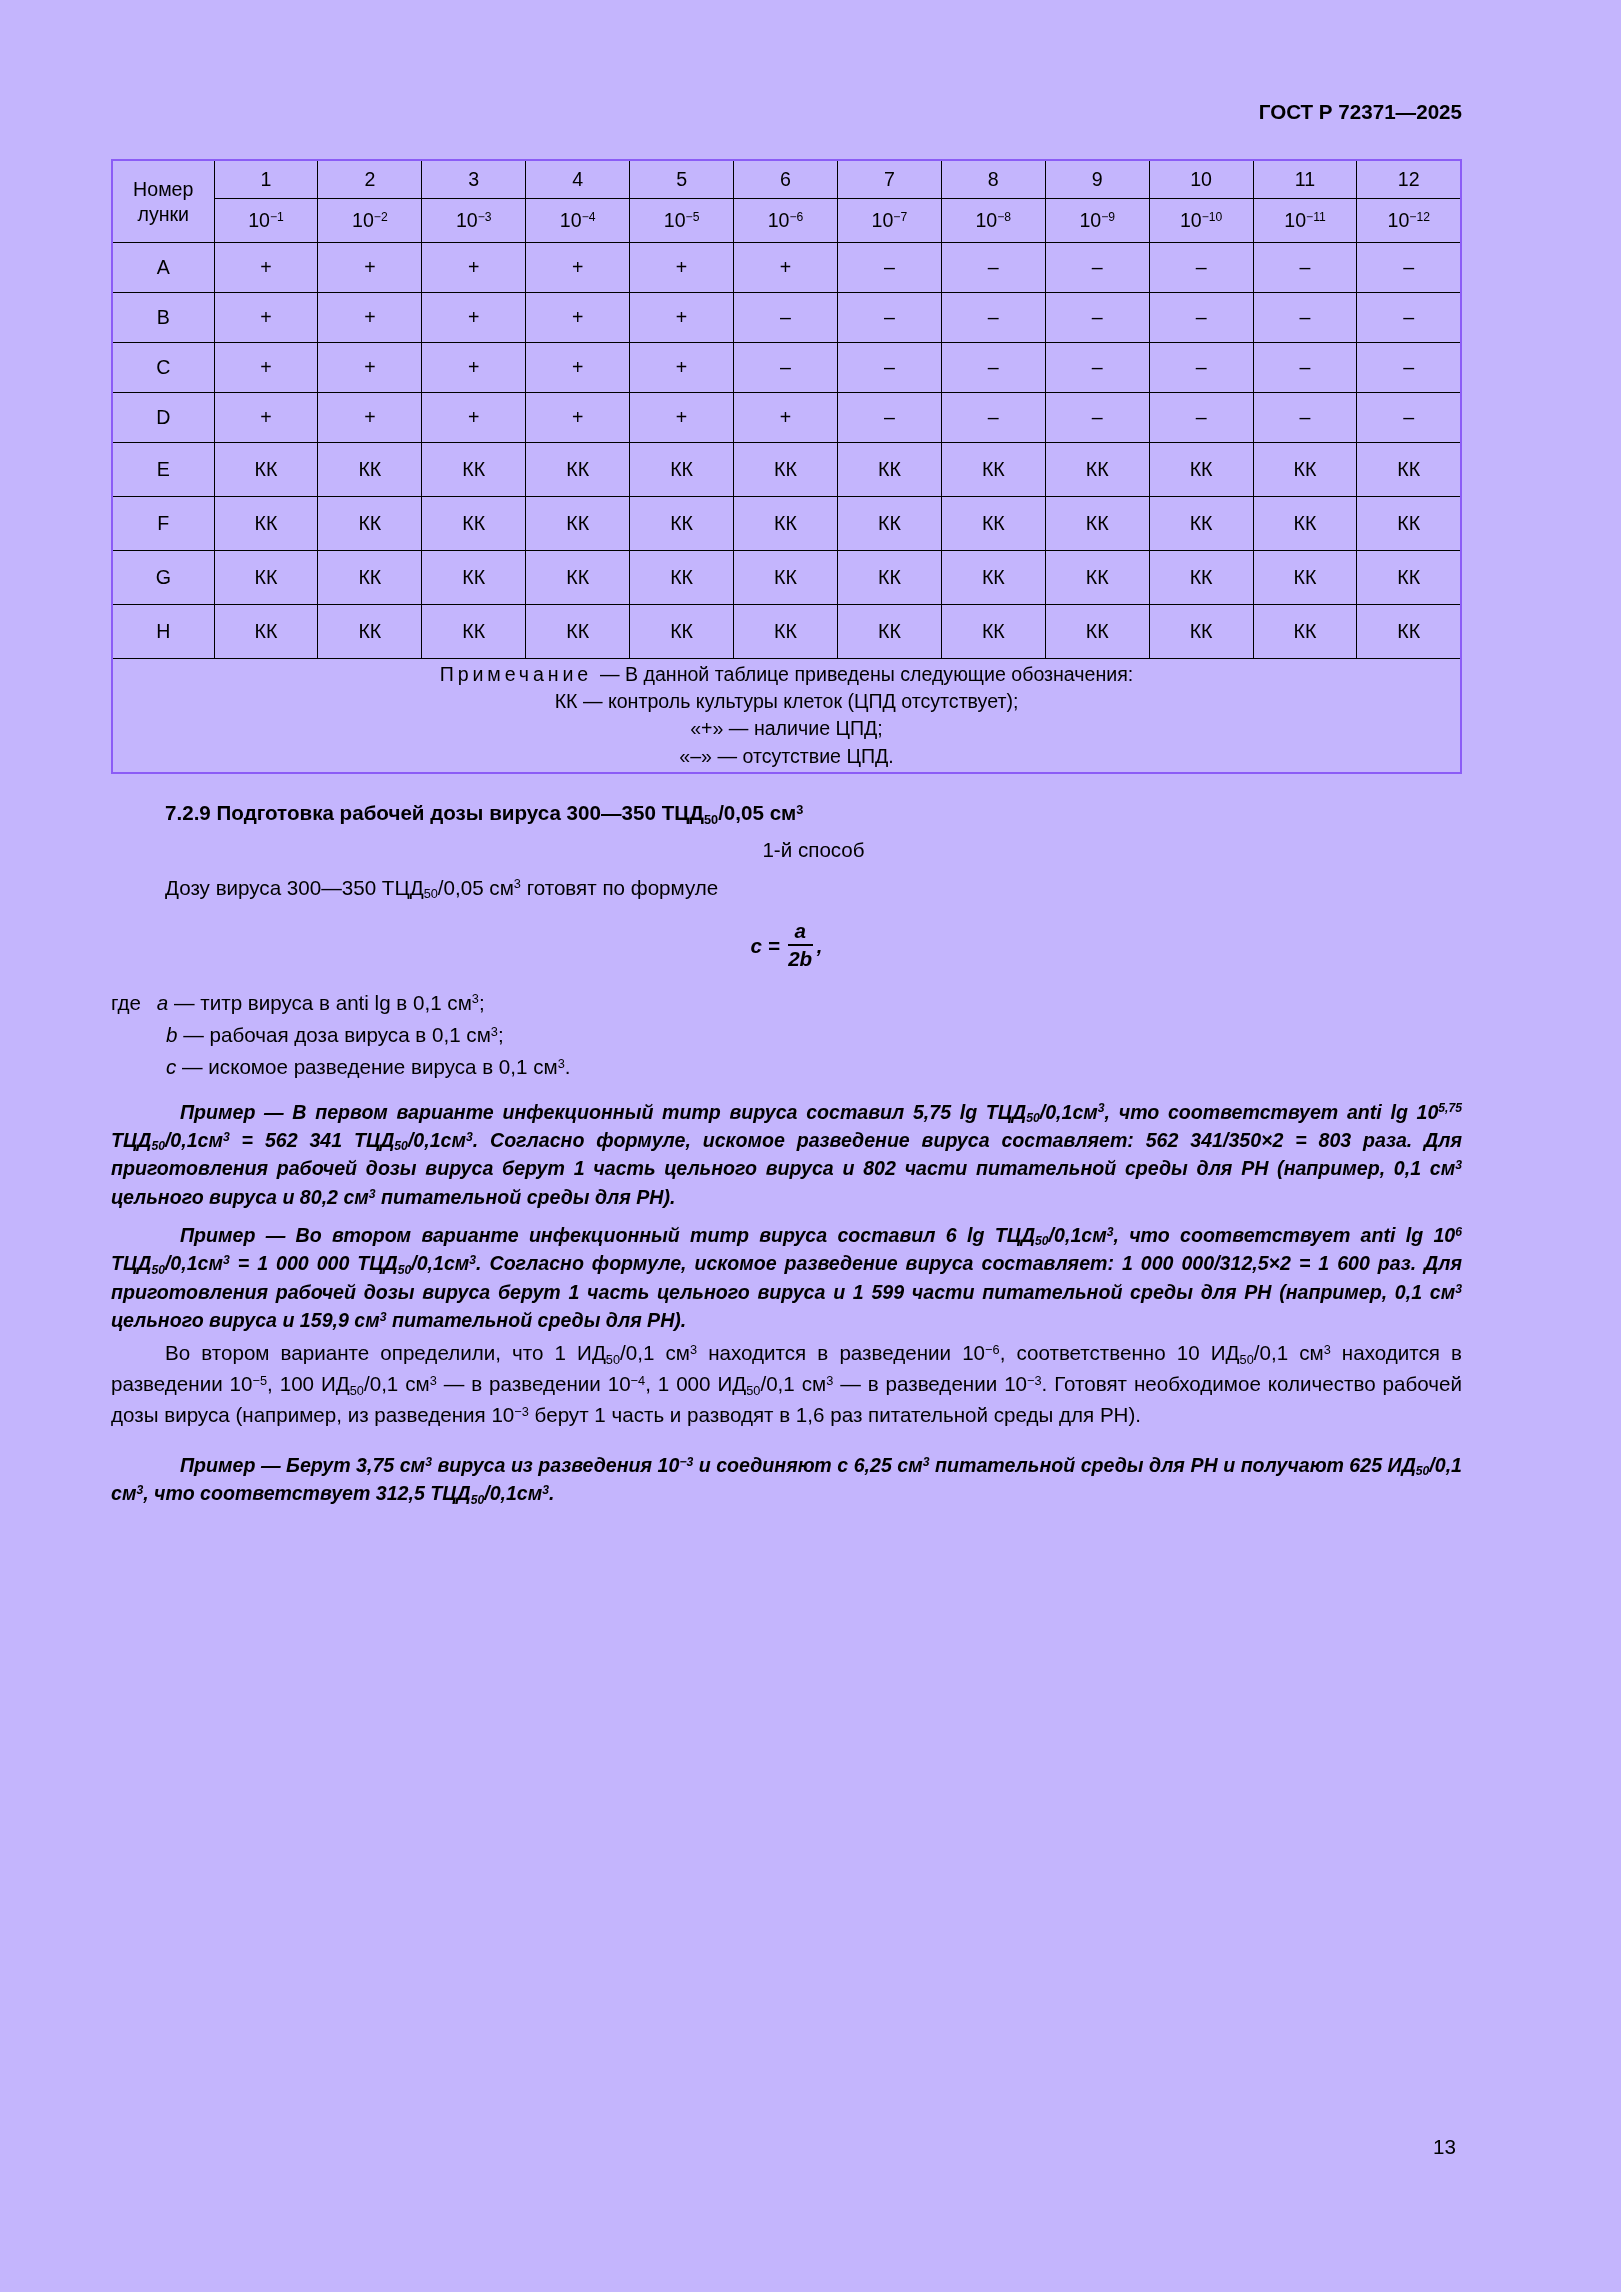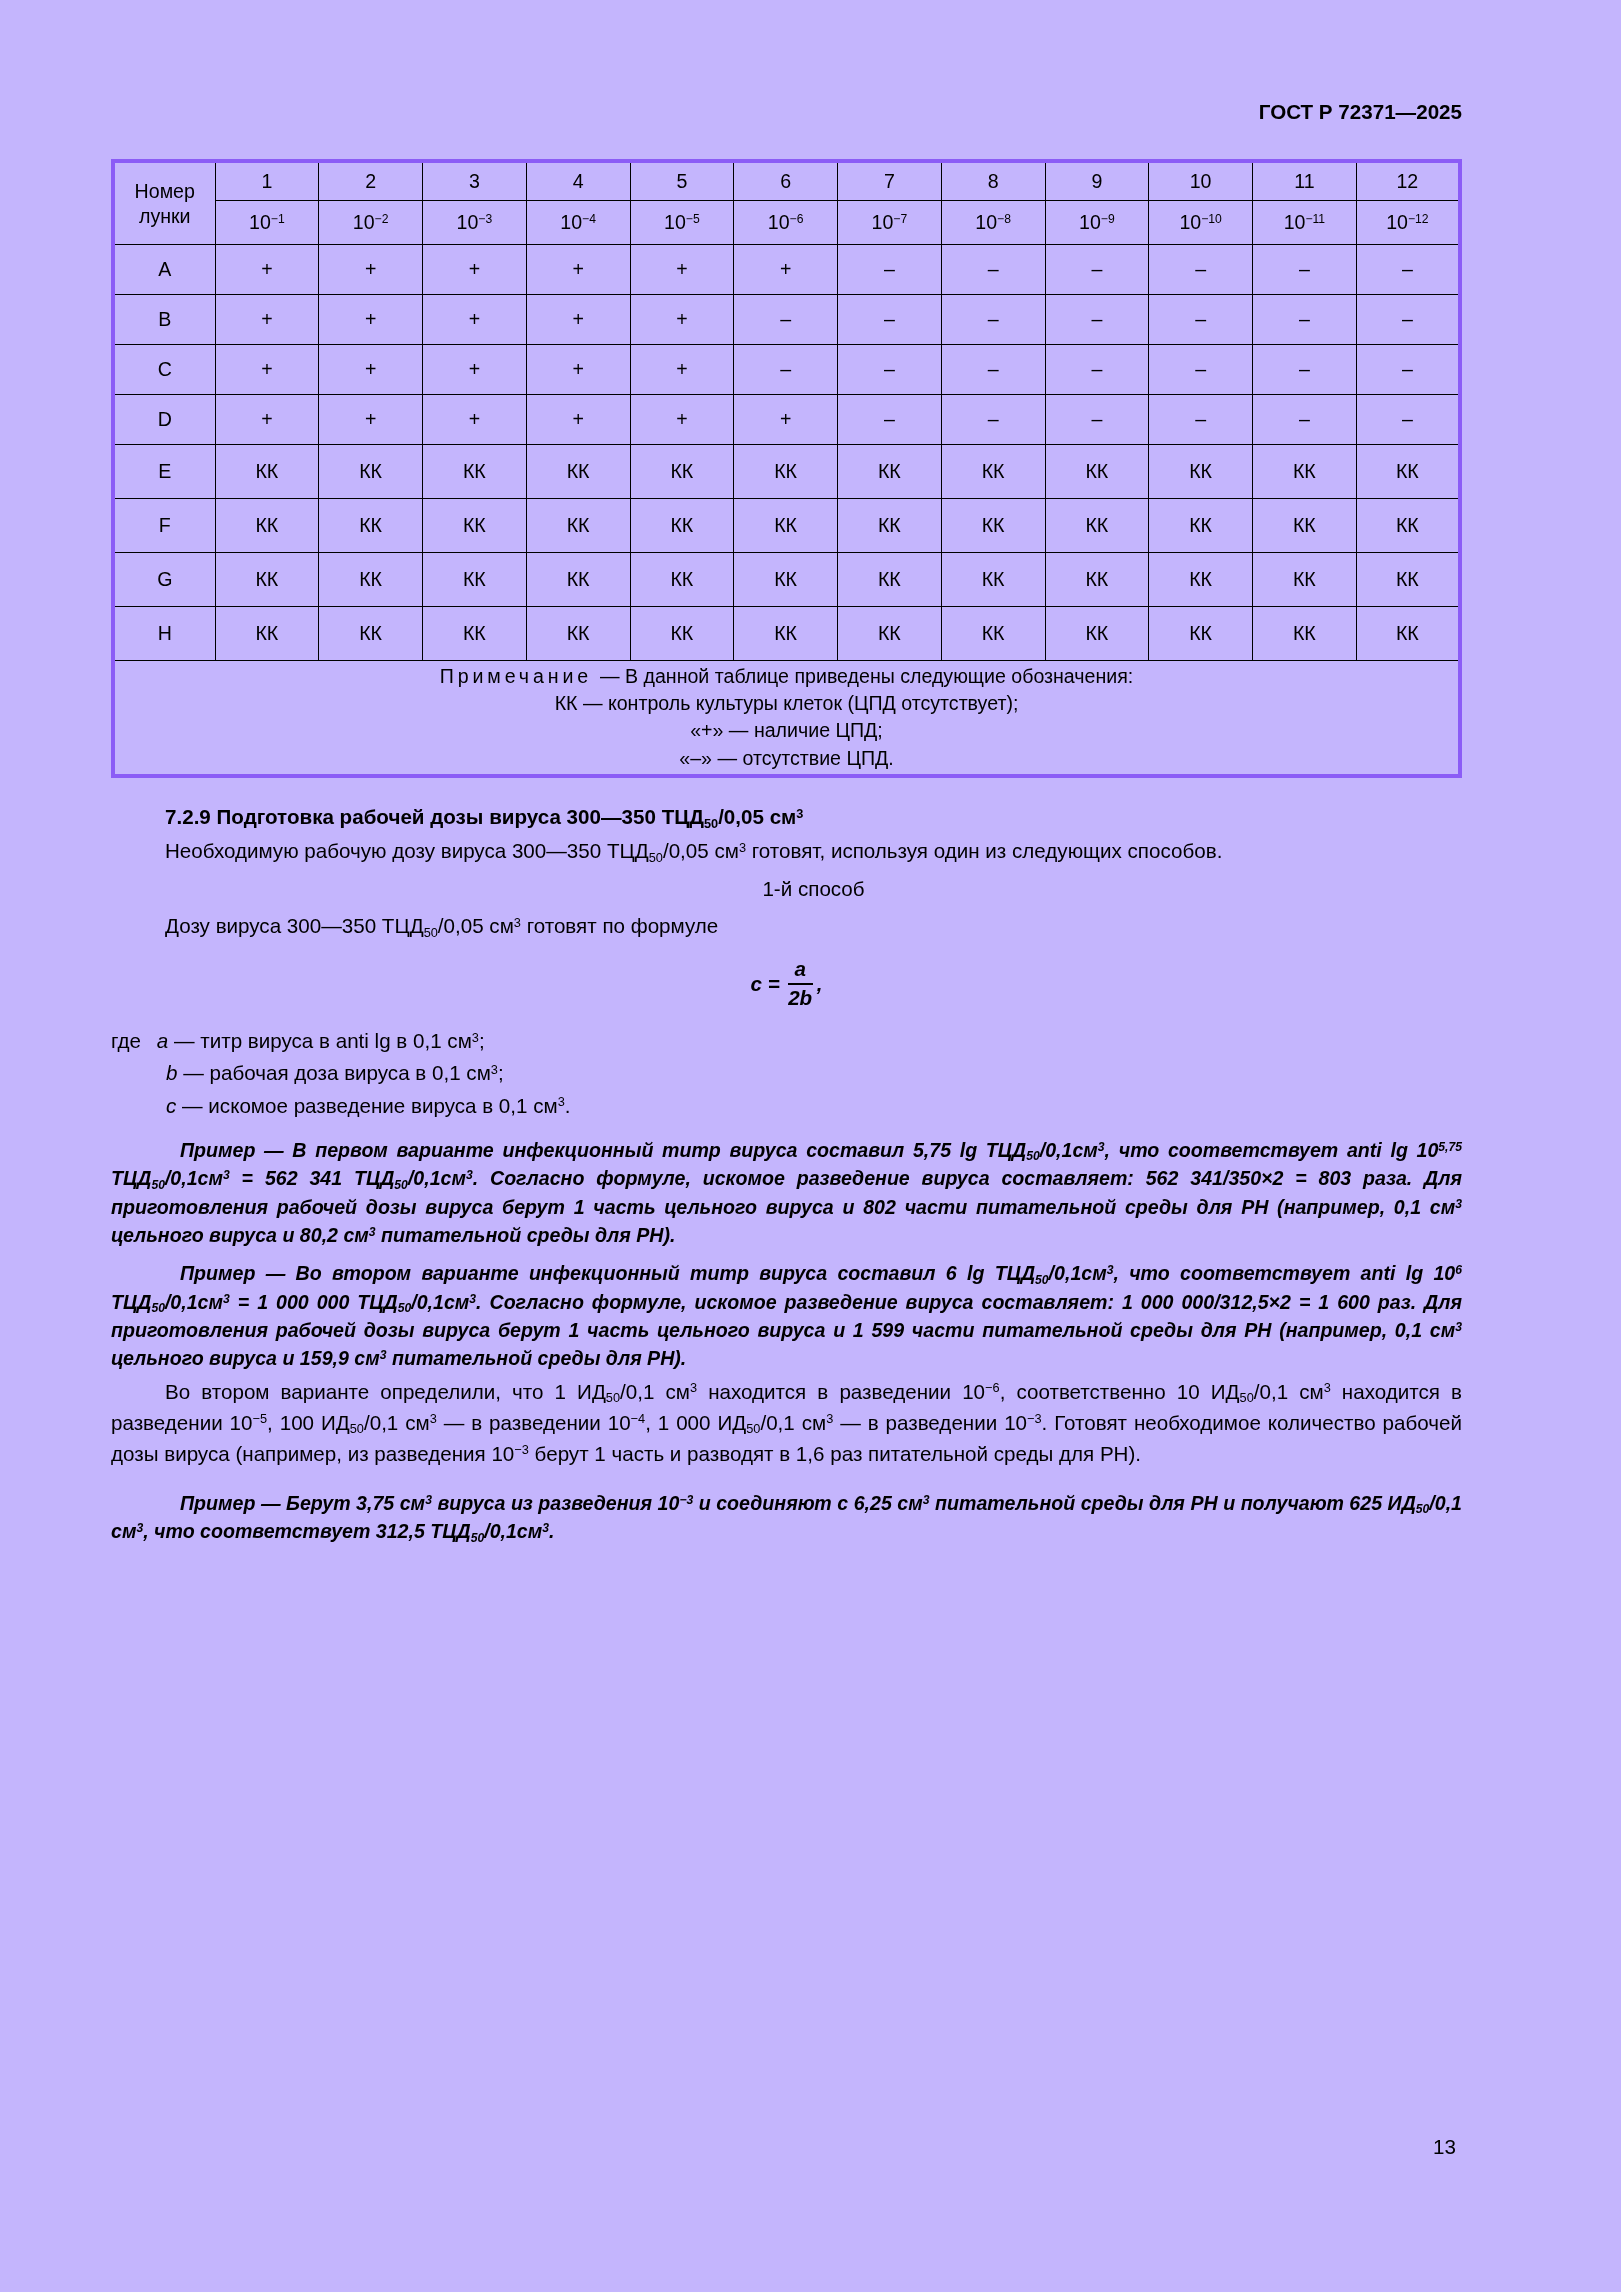--- a/index.html
+++ b/index.html
@@ -11,21 +11,21 @@
     font-size:20.6px;line-height:1.38;
     overflow:hidden;
     margin:0 auto;
   }
   .content{position:absolute;left:111px;top:98px;width:1351px;}
   .doc-header{text-align:right;font-weight:bold;font-size:20.6px;margin:0 0 33px 0;}
   .table-caption{font-size:19.6px;margin:0 0 7.8px 0;}
   .spaced{letter-spacing:2.9px;margin-right:5.9px;}
   .spaced-note{letter-spacing:3.9px;margin-right:7.8px;}
 
-  table.titration{border-collapse:collapse;border:4px solid #8b5cf6;width:100%;table-layout:fixed;margin:0 0 25.5px 0;}
+  table.titration{border-collapse:collapse;border:2px solid #8b5cf6;width:100%;table-layout:fixed;margin:0 0 25.5px 0;}
   table.titration th,table.titration td{border:1px solid #000;text-align:center;vertical-align:middle;font-weight:normal;font-size:19.6px;padding:2px 2.9px;}
   col.c-label{width:102px;}
   .num-cell{height:33px;}
   .dil-cell{height:39px;}
   .corner{font-size:19.6px;line-height:1.25;}
   .result-row td{height:45px;}
   .control-row td{height:49px;}
   td.note-cell{text-align:left;padding:9.8px 19.6px 13.7px 45px;font-size:19.6px;line-height:1.38;height:auto;}
   .note-line{margin:0;}
 
@@ -242,21 +242,20 @@
             <div class="note-line">«+» — наличие ЦПД;</div>
             <div class="note-line">«–» — отсутствие ЦПД.</div>
           </td>
         </tr>
       </tbody>
     </table>
 
 
     <p class="heading">7.2.9 Подготовка рабочей дозы вируса 300—350 ТЦД<sub>50</sub>/0,05 см<sup>3</sup></p>
 
-    <p class="para">Необходимую рабочую дозу вируса 300—350 ТЦД<sub>50</sub>/0,05 см<sup>3</sup> готовят, используя один из следующих способов.</p>
 
     <p class="para method-label">1-й способ</p>
 
     <p class="para">Дозу вируса 300—350 ТЦД<sub>50</sub>/0,05 см<sup>3</sup> готовят по формуле</p>
 
     <div class="formula">
       <span class="f-lhs">c =</span><span class="frac"><span class="num">a</span><span class="den">2b</span></span><span class="f-tail">,</span>
     </div>
 
     <div class="where">

